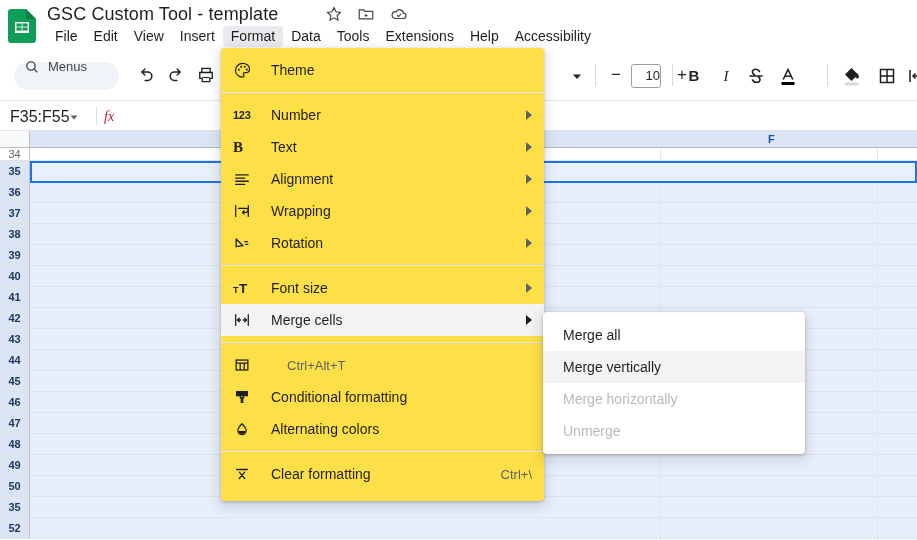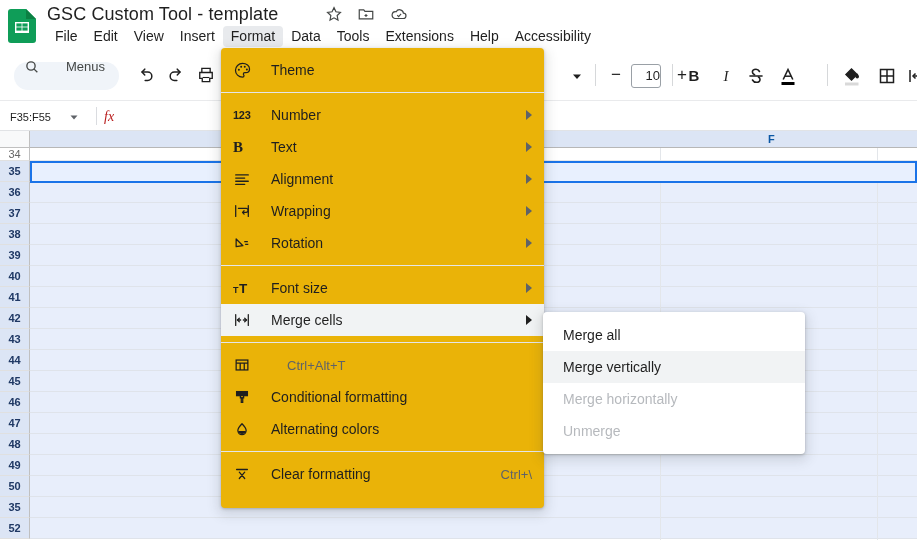--- a/index.html
+++ b/index.html
@@ -37,21 +37,21 @@
   .menu-item.active { background: #e8eaed; }
 
   
   .toolbar {
     position: absolute; left: 0; top: 53px; width: 917px; height: 48px;
     background: #ffffff; border-bottom: 1px solid #e9eaec;
   }
   .search-pill {
     position: absolute; left: 14px; top: 62px;
     height: 28px; min-width: 105px; border-radius: 16px;
-    background: #f0f4f9; display: flex; align-items: center; padding: 0 14px 18px 10px; justify-content: space-between;
+    background: #f0f4f9; display: flex; align-items: center; padding: 0 14px 18px 10px;
   }
   .search-pill .mag { width: 16px; height: 16px; color: #444746; margin-right: 8px; }
   .search-pill .mag svg { display: block; }
   .search-pill .lbl { font-size: 13px; color: #444746; line-height: 16px; }
 
   .tb-icon { position: absolute; top: 65px; width: 22px; height: 22px; color: #1f1f1f; }
   .tb-icon svg { display: block; width: 20px; height: 20px; }
   #tb-undo { left: 136px; }
   #tb-redo { left: 166px; }
   #tb-print { left: 196px; }
@@ -89,21 +89,21 @@
   #tb-merge { left: 906px; }
   .tb-icon2 { position: absolute; top: 63px; width: 24px; height: 26px; color: #1f1f1f; }
 
   
   .formulabar {
     position: absolute; left: 0; top: 101px; width: 917px; height: 30px;
     background: #ffffff; border-bottom: 1px solid #e1e3e6;
   }
   .namebox {
     position: absolute; left: 6px; top: 107px; width: 78px; height: 20px;
-    font-size: 11px; color: #1f1f1f; line-height: 20px; padding-left: 4px;
+    font-size: 16px; color: #1f1f1f; line-height: 20px; padding-left: 4px;
   }
   .namebox-caret { position: absolute; left: 69px; top: 112px; width: 10px; height: 10px; color: #5f6368; }
   .namebox-caret svg { display: block; }
   .fb-sep { position: absolute; left: 96px; top: 107px; width: 1px; height: 18px; background: #dadce0; }
   .fx { position: absolute; left: 104px; top: 108px; font-size: 14px; color: #b91c1c;
         font-family: "Liberation Serif", serif; font-style: italic; line-height: 18px; }
   .formula-input { position: absolute; left: 130px; top: 107px; width: 770px; height: 20px; }
 
   
   .grid { position: absolute; left: 0; top: 131px; width: 917px; height: 409px; background: #fff; overflow: hidden; }
@@ -132,23 +132,23 @@
   .cellrow.first { height: 13px; }
   .active-cell {
     position: absolute; left: 30px; top: 30px; width: 887px; height: 22px;
     border: 2px solid #1a73e8; background: #e8f0fe; box-sizing: border-box;
   }
   .vgrid { position: absolute; top: 17px; width: 1px; height: 392px; background: #e3e6ea; }
 
   
   .menu-panel {
     position: absolute; left: 221px; top: 48px; width: 323px;
-    background: #eab308; border-radius: 4px;
+    background: #fde047; border-radius: 4px;
     box-shadow: 0 1px 3px rgba(60,64,67,.3), 0 4px 12px 3px rgba(60,64,67,.15);
-    padding: 6px 0 18px 0;
+    padding: 6px 0 11px 0;
   }
   .mi {
     position: relative; height: 32px; display: flex; align-items: center;
     padding-left: 12px; padding-right: 12px; font-size: 14px; color: #1f1f1f; cursor: default;
   }
   .mi.hl { background: #f1f3f4; }
   .mi .mi-ico {
     width: 26px; min-width: 26px; height: 20px; display: flex; align-items: center;
     justify-content: flex-start; color: #1f1f1f; margin-right: 12px;
   }

